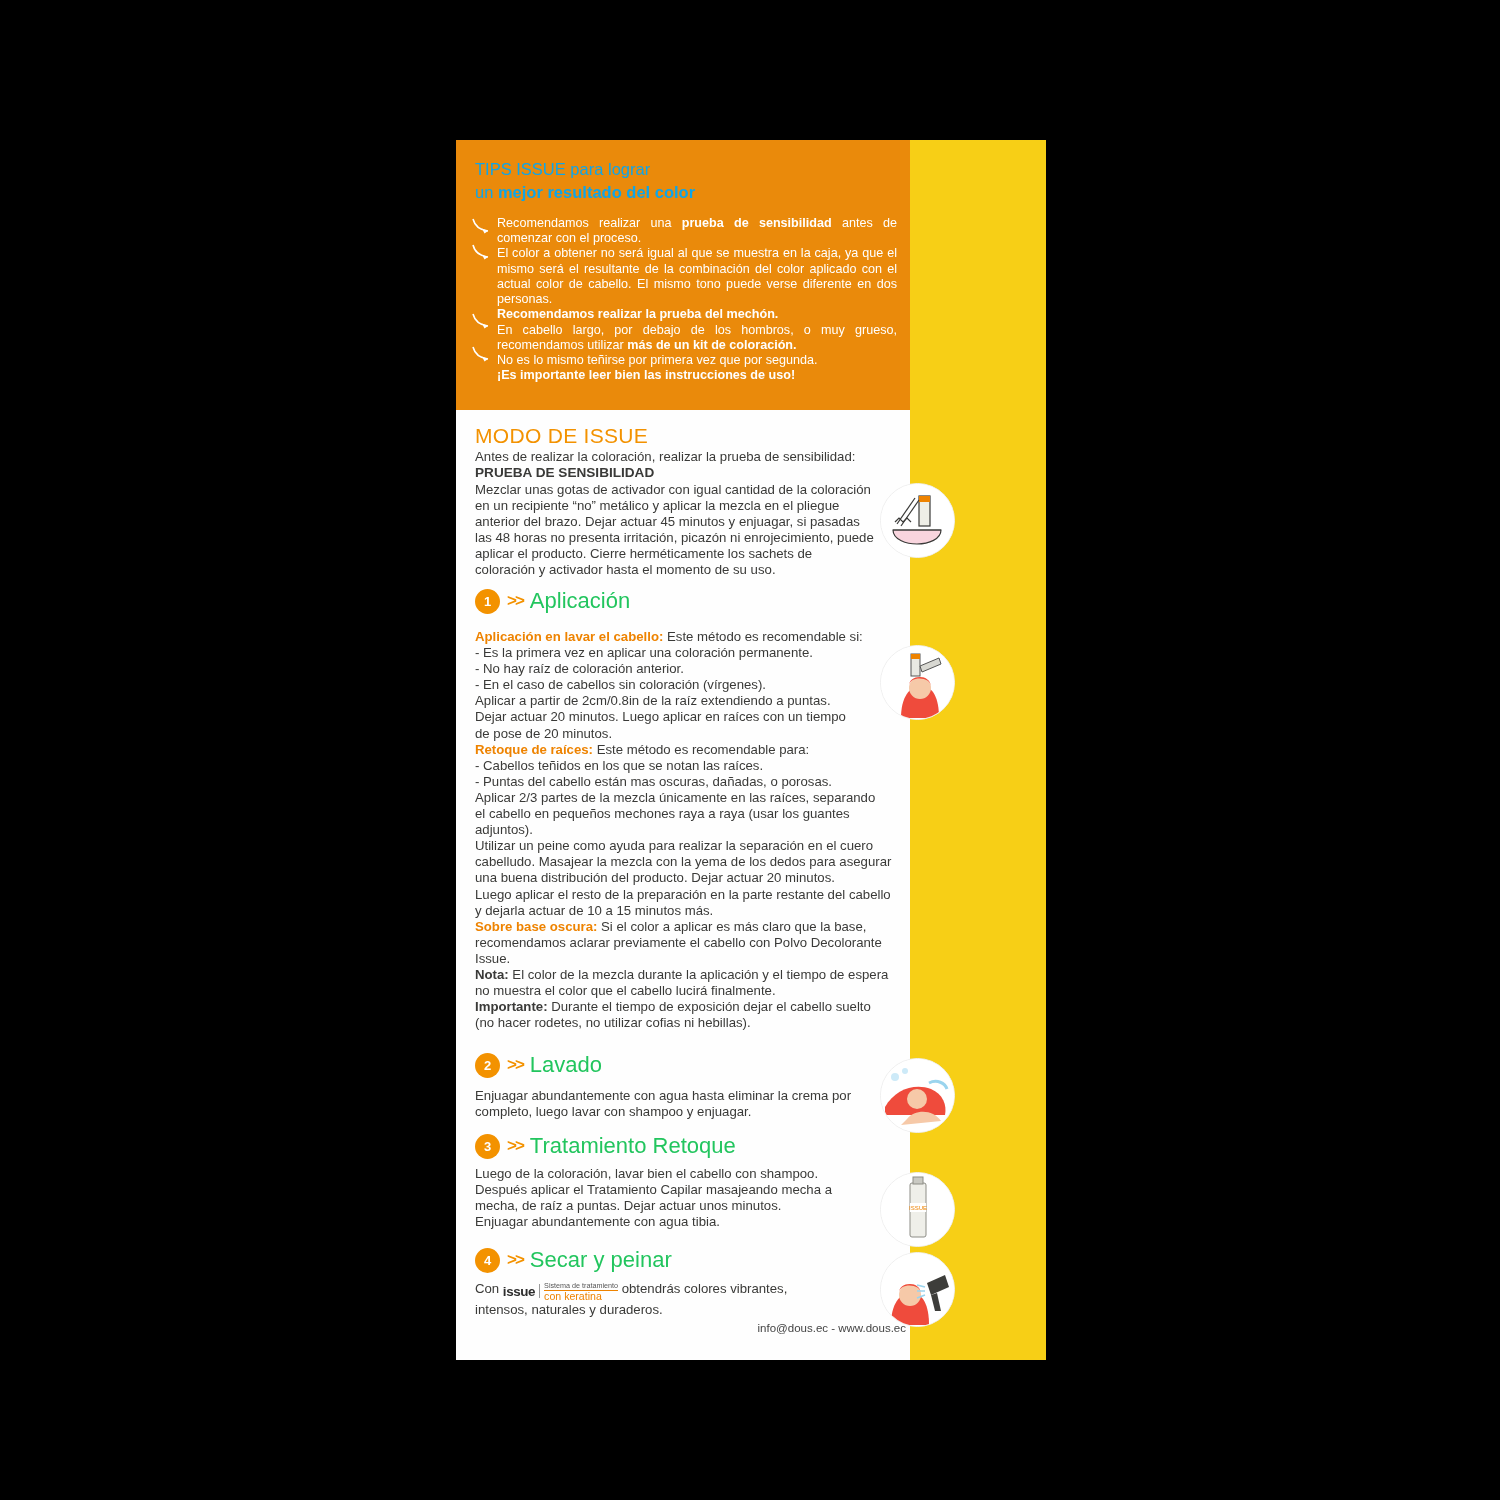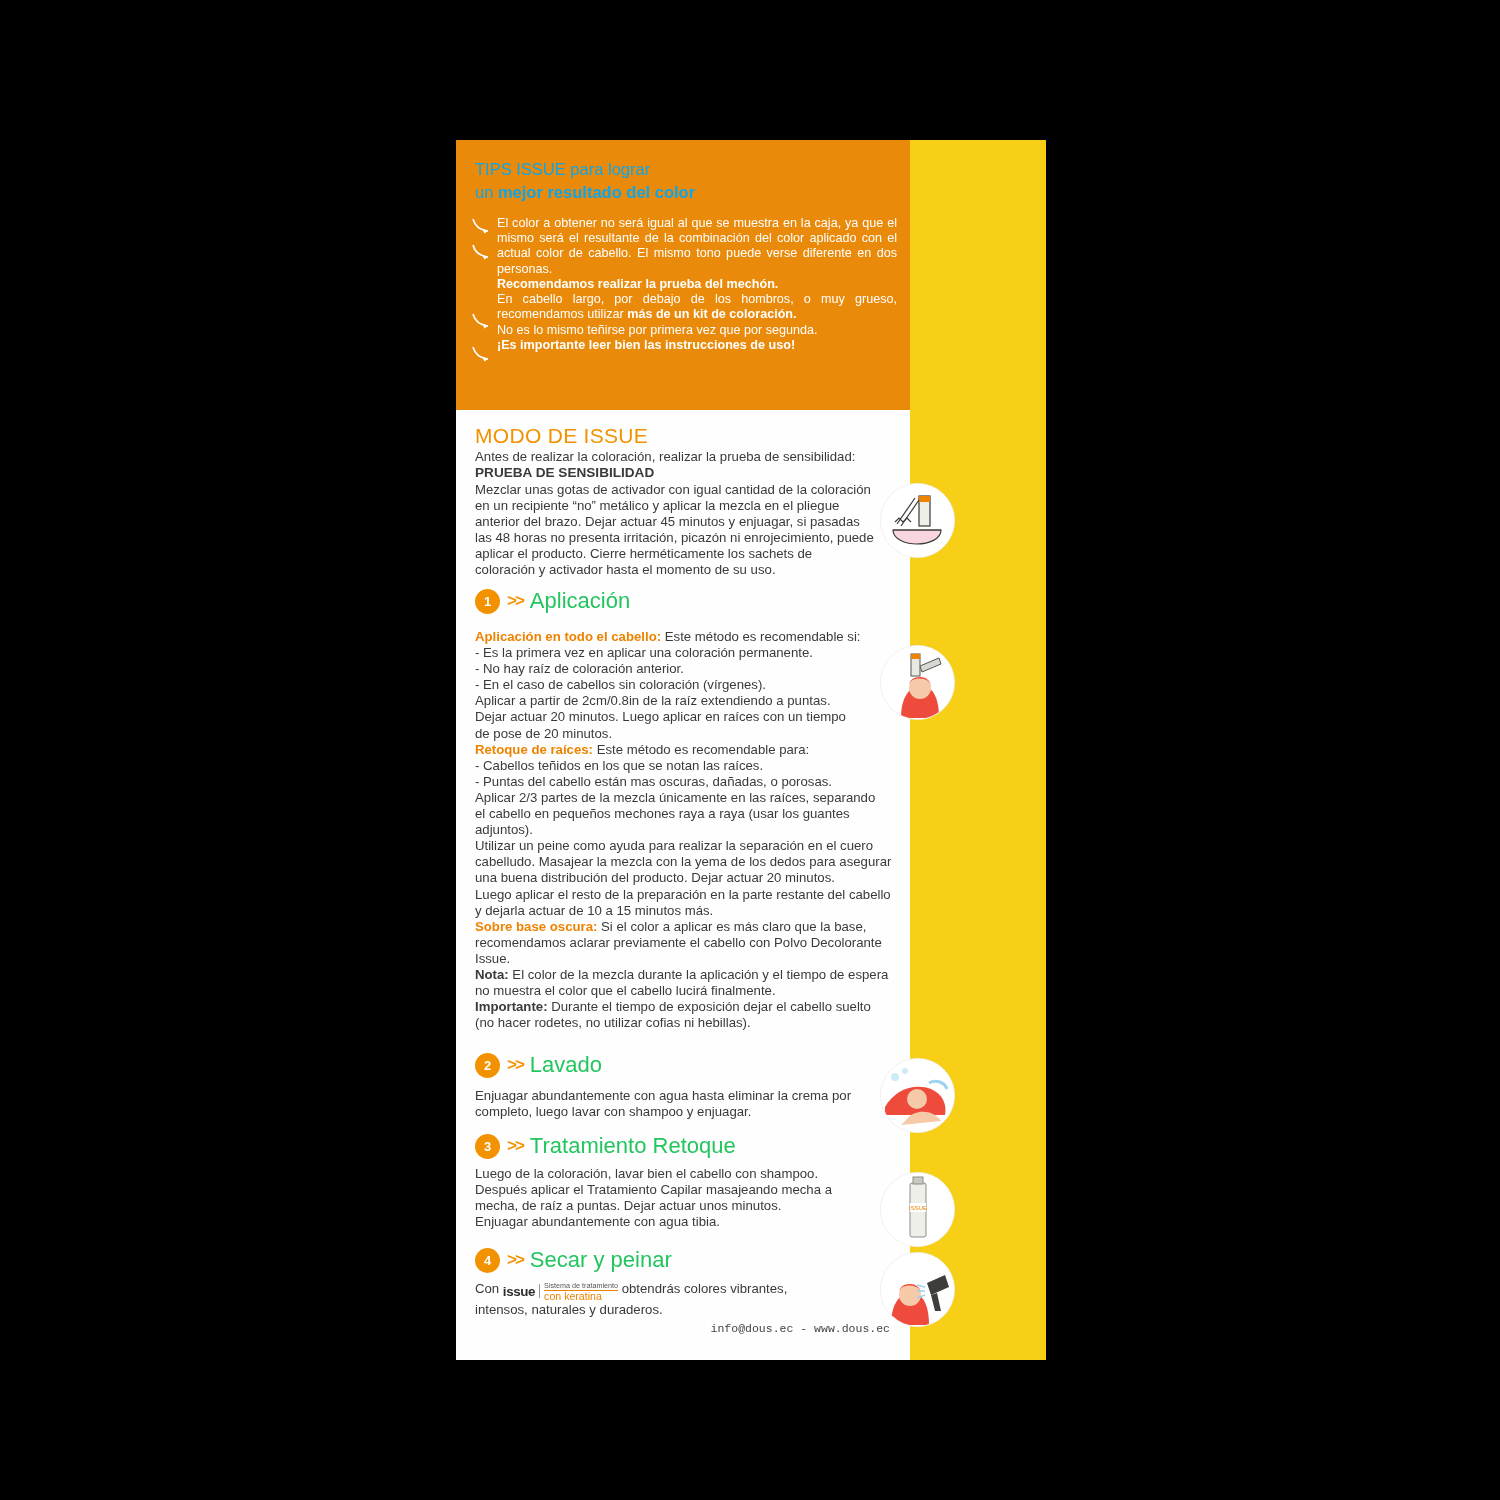--- a/index.html
+++ b/index.html
@@ -34,21 +34,21 @@
   
   .step{position:absolute;display:flex;align-items:center;gap:7px;}
   .step .num{width:25px;height:25px;border-radius:50%;background:#f39200;color:#fff;font-size:13px;font-weight:bold;display:flex;align-items:center;justify-content:center;}
   .step .chev{color:#f39200;font-size:17px;font-weight:bold;letter-spacing:-2px;}
   .step .lbl{color:#22c55e;font-size:22px;}
 
   
   .icon-circle{position:absolute;width:73px;height:73px;border-radius:50%;background:#fff;border:1px solid #efefef;overflow:hidden;}
   .icon-circle svg{display:block;}
 
-  .footer-mail{position:absolute;left:0;top:1322px;width:910px;text-align:right;padding-right:20px;color:#444;font-size:11.5px;box-sizing:border-box;font-family:Liberation Mono, monospace;}
+  .footer-mail{position:absolute;left:0;top:1322px;width:910px;text-align:right;padding-right:4px;color:#444;font-size:11.5px;box-sizing:border-box;}
 
   .kera{display:inline-block;vertical-align:-3px;}
   .kera .iss{font-weight:bold;font-size:13.4px;color:#2d2d2d;letter-spacing:-.4px;}
   .kera .bar{display:inline-block;width:1px;height:14px;background:#9a9a9a;margin:0 4px;vertical-align:-2px;}
   .kera .k1{font-size:7.2px;color:#555;line-height:1.05;display:block;}
   .kera .k2{font-size:10.6px;color:#ee8300;line-height:1.05;display:block;border-top:1px solid #ee8300;}
   .kera-wrap{display:inline-block;vertical-align:-4px;}
 </style>
 </head>
 <body>
@@ -83,20 +83,21 @@
       </svg>
   </div>
   <div class="arrow" style="left:471px;top:344px;">
     <svg width="20" height="20" viewBox="0 0 20 20">
         <path d="M2 3 C4 11 9 14 17 15" stroke="#fff" stroke-width="1.6" fill="none"></path>
         <path d="M17 15 L11 12.5 L13.5 17.5 Z" fill="#fff"></path>
       </svg>
   </div>
 
   <div class="tips-list">
+    <p>Recomendamos realizar una <b>prueba de sensibilidad</b> antes de comenzar con el proceso.</p>
     <p>El color a obtener no será igual al que se muestra en la caja, ya que el mismo será el resultante de la combinación del color aplicado con el actual color de cabello. El mismo tono puede verse diferente en dos personas.</p>
     <p><b>Recomendamos realizar la prueba del mechón.</b></p>
     <p>En cabello largo, por debajo de los hombros, o muy grueso, recomendamos utilizar <b>más de un kit de coloración.</b></p>
     <p>No es lo mismo teñirse por primera vez que por segunda.<br><b>¡Es importante leer bien las instrucciones de uso!</b></p>
   </div>
 
   <div class="modo-head">MODO DE ISSUE</div>
 
   <div class="body-text sens-block">
     <div>Antes de realizar la coloración, realizar la prueba de sensibilidad:</div>
@@ -173,21 +174,21 @@
     </svg>
   </div>
 
   <div class="step" style="left:475px;top:588px;">
     <div class="num">1</div>
     <div class="chev">&gt;&gt;</div>
     <div class="lbl">Aplicación</div>
   </div>
 
   <div class="body-text" style="left:475px;top:629px;width:420px;">
-    <div><span class="ob">Aplicación en todo el cabello:</span><span> Este método es recomendable si:</span></div>
+    <div><span class="ob">Aplicación en lavar el cabello:</span><span> Este método es recomendable si:</span></div>
     <div>- Es la primera vez en aplicar una coloración permanente.</div>
     <div>- No hay raíz de coloración anterior.</div>
     <div>- En el caso de cabellos sin coloración (vírgenes).</div>
     <div>Aplicar a partir de 2cm/0.8in de la raíz extendiendo a puntas.<br>Dejar actuar 20 minutos. Luego aplicar en raíces con un tiempo<br>de pose de 20 minutos.</div>
     <div><span class="ob">Retoque de raíces:</span><span> Este método es recomendable para:</span></div>
     <div>- Cabellos teñidos en los que se notan las raíces.</div>
     <div>- Puntas del cabello están mas oscuras, dañadas, o porosas.</div>
     <div>Aplicar 2/3 partes de la mezcla únicamente en las raíces, separando<br>el cabello en pequeños mechones raya a raya (usar los guantes adjuntos).<br>Utilizar un peine como ayuda para realizar la separación en el cuero<br>cabelludo. Masajear la mezcla con la yema de los dedos para asegurar<br>una buena distribución del producto. Dejar actuar 20 minutos.<br>Luego aplicar el resto de la preparación en la parte restante del cabello<br>y dejarla actuar de 10 a 15 minutos más.</div>
     <div><span class="ob">Sobre base oscura:</span><span> Si el color a aplicar es más claro que la base,<br>recomendamos aclarar previamente el cabello con Polvo Decolorante Issue.</span></div>
     <div><b>Nota:</b><span> El color de la mezcla durante la aplicación y el tiempo de espera<br>no muestra el color que el cabello lucirá finalmente.</span></div>

